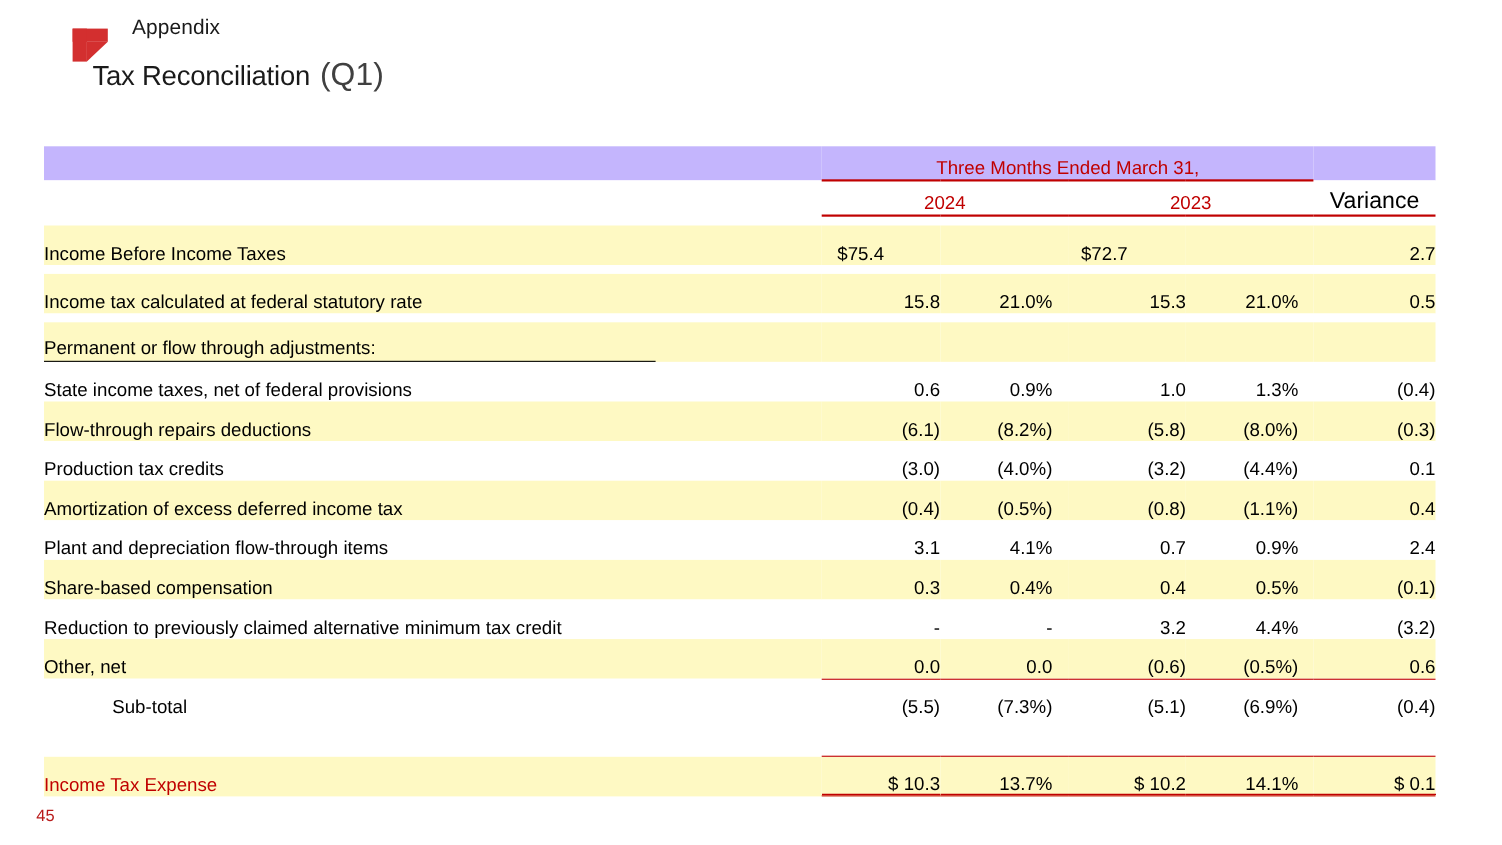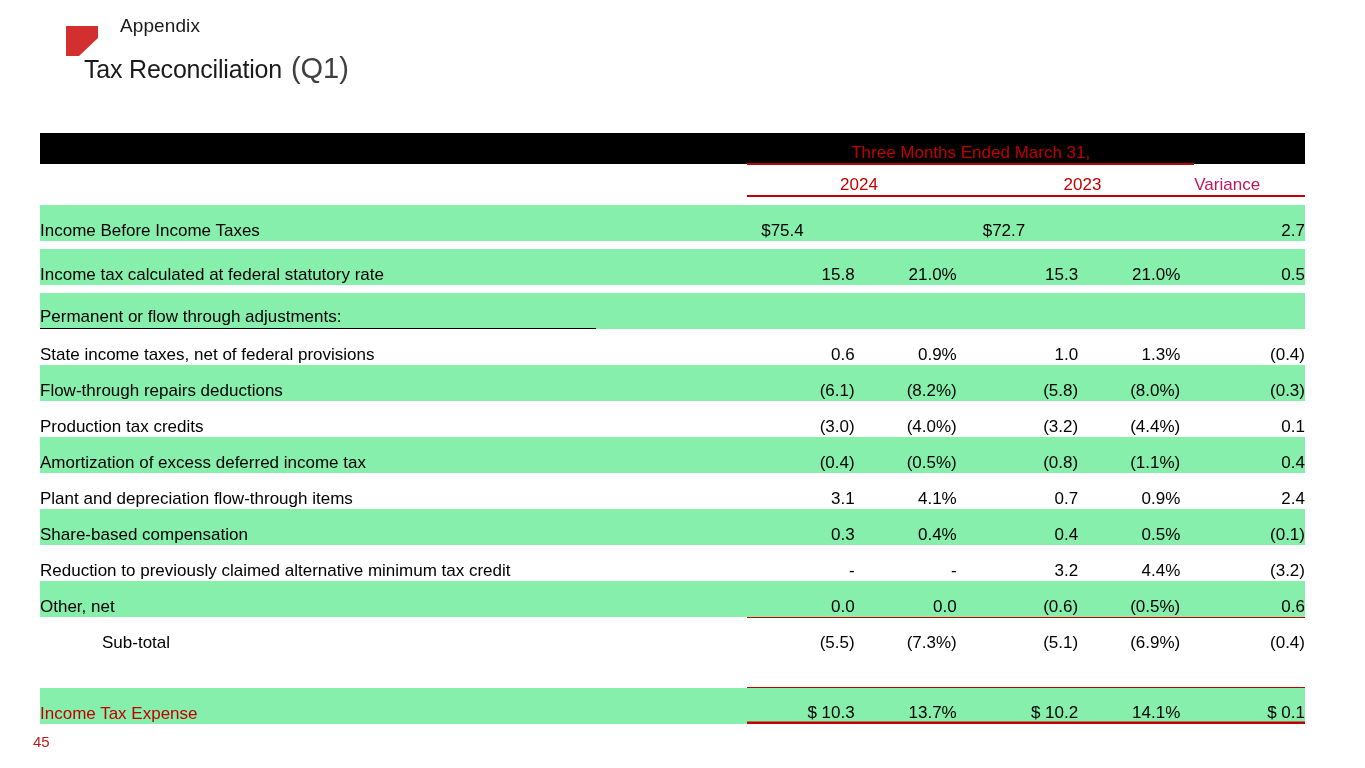--- a/index.html
+++ b/index.html
@@ -109,21 +109,21 @@
 
   table.recon td, table.recon th {
     padding: 0;
     vertical-align: bottom;
     font-weight: normal;
   }
   .r-h {
     height: 36px;
   }
   .row-band td {
-    background: #86efac;
+    background: #fef9c3;
   }
   .row-plain td {
     background: #ffffff;
   }
   td.label {
     padding-left: 42px;
     text-align: left;
     white-space: nowrap;
   }
   td.num {
@@ -134,44 +134,44 @@
   td.num.pct {
     padding-right: 14px;
   }
   td.num.var {
   }
   .bold { font-weight: bold; }
   .red  { color: #c00000; }
 
   
   .hdr-top td {
-    background: #000000;
+    background: #c4b5fd;
     height: 30px;
   }
   .hdr-group {
     text-align: center;
     color: #c00000;
     font-weight: bold;
     font-size: 17px;
     border-bottom: 2px solid #c00000;
     padding-bottom: 2px;
   }
   .hdr-year {
     text-align: center;
     color: #c00000;
     font-weight: bold;
     font-size: 17px;
     border-bottom: 2px solid #c00000;
     padding-bottom: 2px;
   }
   .hdr-var {
-    text-align: left;
-    color: #be185d;
+    text-align: center;
+    color: #000000;
     font-weight: bold;
-    font-size: 17px;
+    font-size: 21px;
     border-bottom: 2px solid #c00000;
     padding-bottom: 2px;
   }
   .hdr-row2 td { background: #ffffff; height: 30px; }
   .spacer-row td { background: #ffffff; height: 8px; }
 
   
   .ul-top td.num { border-top: 1.5px solid #c00000; }
   .dbl-bottom td.num {
     border-top: 1.5px solid #c00000;

